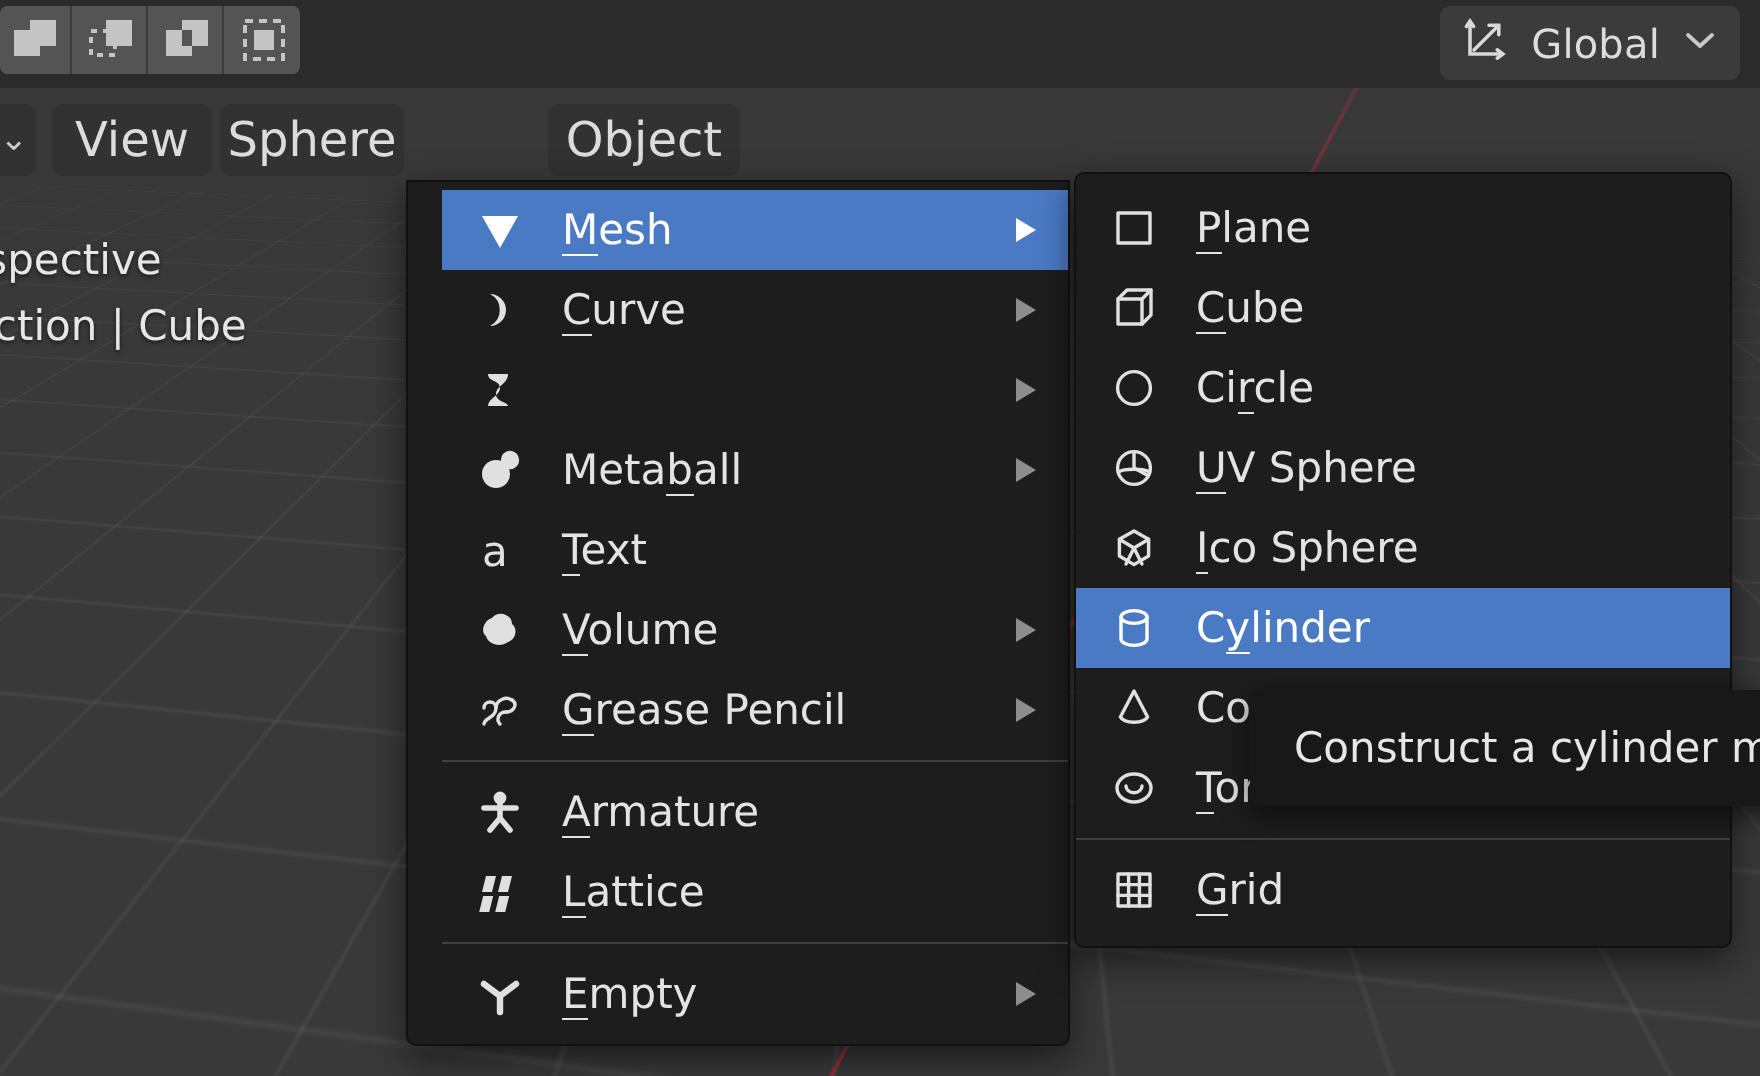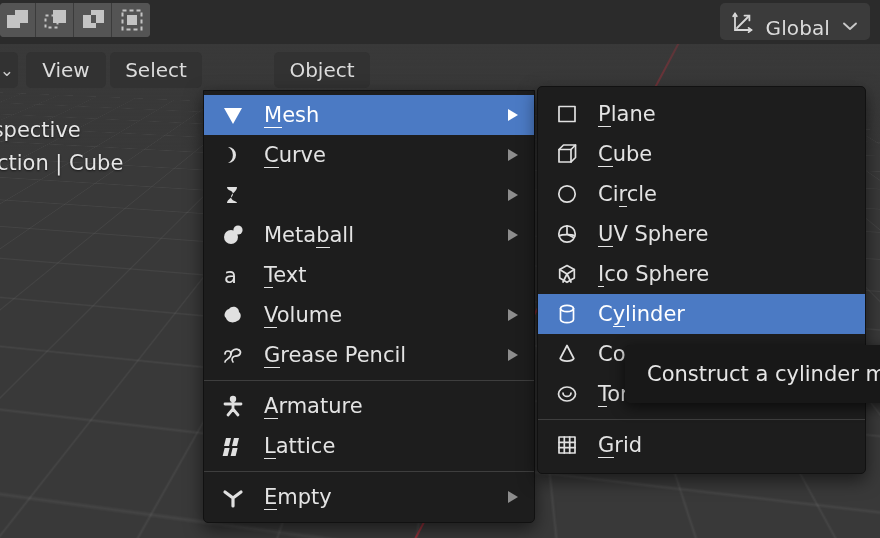--- a/index.html
+++ b/index.html
@@ -56,42 +56,42 @@
     background: #545454;
     display: flex; align-items: center; justify-content: center;
     border-right: 1px solid #3b3b3b;
   }
   .mode-icon:last-child { border-right: none; }
   .mode-icon svg { display: block; }
 
   .orient-widget {
     position: absolute; right: 10px; top: 3px;
     height: 37px;
-    display: flex; align-items: flex-end;
+    display: flex; align-items: center;
     gap: 10px;
     background: #3b3b3b;
     border-radius: 5px;
     padding: 0 10px 0 10px;
   }
   .orient-label {
     color: #dcdcdc; font-size: 20px;
     letter-spacing: .1px;
   }
   .chev { color: #c8c8c8; }
 
   
   .menubar {
     position: absolute; left: 0; top: 48px; height: 44px; width: 880px;
   }
   .mb-chunk {
     position: absolute; top: 4px; height: 36px;
     background: #323232;
     border-radius: 5px;
     display: flex; align-items: center; justify-content: center;
-    color: #dcdcdc; font-size: 20px;
+    color: #dcdcdc; font-size: 24px;
   }
   .mb-left-stub {
     left: -18px; width: 36px;
     color: #c9c9c9; font-size: 17px;
     justify-content: flex-end; padding-right: 4px;
   }
   .mb-view   { left: 26px;  width: 80px; }
   .mb-select { left: 110px; width: 92px; }
   .mb-add    { left: 206px; width: 64px; background: #4772b3; color:#ffffff; border-radius:5px 5px 0 0; }
   .mb-object { left: 274px; width: 96px; text-align: center; }
@@ -106,21 +106,21 @@
 
   
   .menu {
     position: absolute;
     background: #1d1d1d;
     border: 1px solid #111111;
     border-radius: 0 0 5px 5px;
     box-shadow: 0 6px 18px rgba(0,0,0,0.55);
     padding: 4px 0 5px 0;
   }
-  .menu-add { left: 203px; top: 90px; width: 332px; }
+  .menu-add { left: 203px; top: 90px; width: 332px; padding-left: 17px; }
   .menu-mesh {
     left: 537px; top: 86px; width: 329px;
     border-radius: 5px;
     padding: 7px 0 8px 0;
     text-align: center;
   }
 
   .mrow {
     position: relative;
     height: 40px;
@@ -232,21 +232,21 @@
           </svg>
       </span>
     </div>
   </div>
 
   <div class="menubar">
     <div class="mb-chunk mb-left-stub">
       <span>⌄</span>
     </div>
     <div class="mb-chunk mb-view">View</div>
-    <div class="mb-chunk mb-select">Select</div>
+    <div class="mb-chunk mb-select">Sphere</div>
     <div class="mb-chunk mb-object">Object</div>
   </div>
 
   <div class="menu menu-add" id="add-menu">
       <div class="mrow sel">
         <span class="ico">
           <svg width="26" height="26" viewBox="0 0 26 26">
             <path d="M4 6 H22 L13 22 Z" fill="#ffffff"></path>
           </svg>
         </span>

